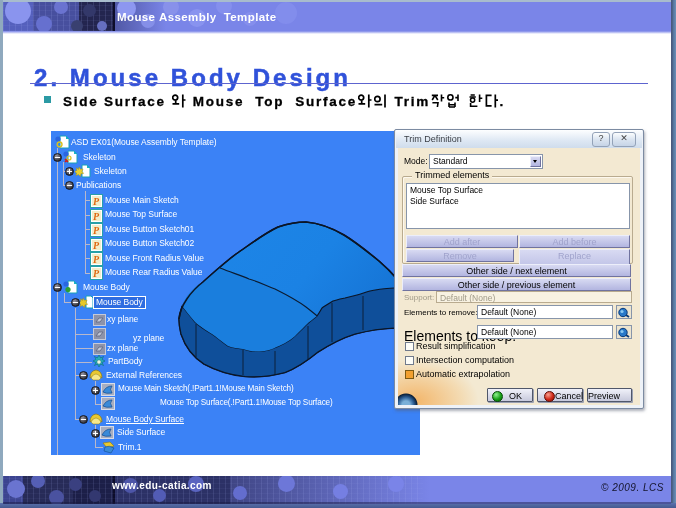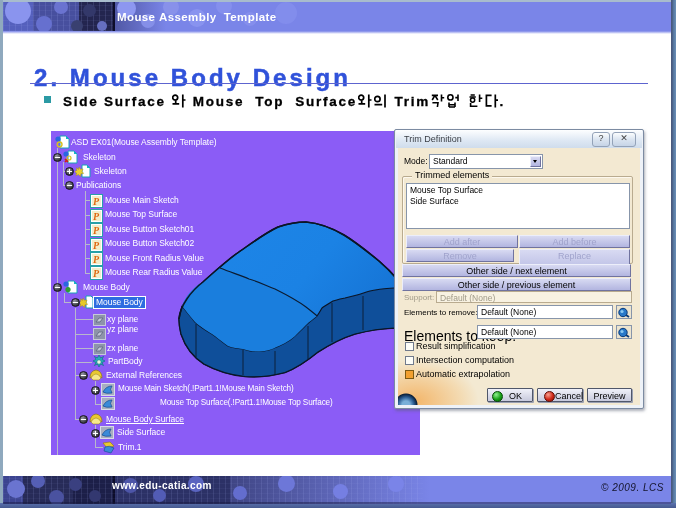--- a/index.html
+++ b/index.html
@@ -17,38 +17,38 @@
   #hdr-title{left:117px;top:11px;color:#fff;font-size:11.5px;font-weight:bold;letter-spacing:0.4px;}
   #ftr-title{left:112px;top:480px;color:#fff;font-size:10px;font-weight:bold;letter-spacing:0.4px;}
   #copyright{left:601px;top:482px;color:#14142a;font-size:10px;letter-spacing:0.5px;font-style:italic;}
 
   #heading{left:34px;top:64px;color:#3052da;font-size:24px;font-weight:bold;letter-spacing:3.05px;-webkit-text-stroke:0.5px #3052da;}
   #underline{left:30px;top:83px;width:618px;height:1px;background:#5d64cf;}
   #bullet-sq{left:44px;top:96px;width:7px;height:7px;background:#2b9aa4;}
   #bullet-tx{left:63px;top:94px;color:#000;font-size:13.5px;font-weight:bold;letter-spacing:1.75px;white-space:pre;-webkit-text-stroke:0.3px #000;}
   .kg{display:inline-block;vertical-align:-2px;margin:0 1px;}
 
-  #vp{left:51px;top:131px;width:369px;height:324px;background:#8b5cf6;overflow:hidden;text-align:center;}
+  #vp{left:51px;top:131px;width:369px;height:324px;background:#3b82f6;overflow:hidden;text-align:center;}
   .trow{position:absolute;color:#fff;font-size:8.5px;letter-spacing:-0.05px;white-space:pre;}
   .tln{position:absolute;background:#b8b8cc;}
   .texp{position:absolute;width:9px;height:9px;border-radius:50%;background:radial-gradient(circle at 35% 30%,#9a9aa8,#38383f 70%);border:1px solid #15151a;box-sizing:border-box;}
   .texp:after{content:"";position:absolute;left:1px;top:3px;width:5px;height:1px;background:#fff;}
   .texp.plus:before{content:"";position:absolute;left:3px;top:1px;width:1px;height:5px;background:#fff;}
   .ticon{position:absolute;}
 
   #dlg{left:394px;top:129px;width:250px;height:280px;background:#eef2f8;border:1px solid #7c8ba2;border-radius:2px;box-shadow:1px 2px 3px rgba(90,95,115,0.5);box-sizing:border-box;}
   #dlg-title{position:absolute;left:1px;top:0px;width:246px;height:18px;background:linear-gradient(#fdfeff,#dde7f3 60%,#cfdcec);color:#3a3f46;font-size:9px;padding-top:4px;padding-left:8px;box-sizing:border-box;}
   #dlg-body{position:absolute;left:3px;top:18px;width:242px;height:257px;background:#f3e9d2;overflow:hidden;}
   .cap{position:absolute;border:1px solid #93a2b8;border-radius:3px;background:linear-gradient(#fbfdfe,#dae4f0 50%,#c6d4e6);color:#444;text-align:center;box-sizing:border-box;font-size:9px;}
   .dtext{position:absolute;color:#000;font-size:9px;white-space:pre;}
   .dfield{position:absolute;background:#fff;border:1px solid #8795aa;box-sizing:border-box;font-size:8.5px;color:#000;padding:1px 0 0 3px;white-space:pre;}
   .lavbtn{position:absolute;background:linear-gradient(#d8daf2,#b2b5e0);border:1px solid;border-color:#eceefa #70739f #70739f #eceefa;box-sizing:border-box;text-align:center;font-size:9px;color:#000;padding-top:1px;}
   .lavbtn.dis{color:#a0a3cc;}
   .cbx{position:absolute;width:9px;height:9px;background:#fdfdf8;border:1px solid #707a8c;box-sizing:border-box;}
-  .okbtn{position:absolute;background:linear-gradient(#f0f1f9,#c7c9dc);border:1px solid #50576a;border-radius:1px;box-shadow:1px 1px 0 #9aa0b2;box-sizing:border-box;font-size:9px;color:#000;text-align:center;padding-top:2px;}
+  .okbtn{position:absolute;background:linear-gradient(#f0f1f9,#c7c9dc);border:1px solid #50576a;border-radius:1px;box-shadow:1px 1px 0 #9aa0b2;box-sizing:border-box;font-size:9px;color:#000;padding-top:2px;}
   .ball{position:absolute;width:9px;height:9px;border-radius:50%;}
 </style>
 </head>
 <body>
 <div id="page">
   <div id="b-top" class="abs"></div>
   <div id="b-left" class="abs"></div>
   <div id="b-right" class="abs"></div>
   <div id="b-bottom" class="abs"></div>
   <div id="hdr" class="abs">
@@ -330,21 +330,21 @@
 
       <svg class="ticon" style="left:42px;top:183px;" width="13" height="12" viewBox="0 0 13 12">
           <rect x="0.5" y="0.5" width="12" height="11" fill="#8d93aa" stroke="#c6cad8"></rect>
           <path d="M3 8 l3-4 h4 l-3 4 z" fill="#c2c8d8" stroke="#6a7088"></path>
         </svg>
       <div class="trow" style="left:56px;top:183px;">xy plane</div>
       <svg class="ticon" style="left:42px;top:197px;" width="13" height="12" viewBox="0 0 13 12">
           <rect x="0.5" y="0.5" width="12" height="11" fill="#8d93aa" stroke="#c6cad8"></rect>
           <path d="M3 8 l3-4 h4 l-3 4 z" fill="#c2c8d8" stroke="#6a7088"></path>
         </svg>
-      <div class="trow" style="left:56px;top:193px;">yz plane</div>
+      <div class="trow" style="left:56px;top:202px;padding-left:26px;">yz plane</div>
       <svg class="ticon" style="left:42px;top:212px;" width="13" height="12" viewBox="0 0 13 12">
           <rect x="0.5" y="0.5" width="12" height="11" fill="#8d93aa" stroke="#c6cad8"></rect>
           <path d="M3 8 l3-4 h4 l-3 4 z" fill="#c2c8d8" stroke="#6a7088"></path>
         </svg>
       <div class="trow" style="left:56px;top:212px;">zx plane</div>
 
       <svg class="ticon" style="left:41px;top:224px;" width="14" height="14" viewBox="0 0 14 14">
           <path d="M7 0 l1.6 3 3-1.6 -1.6 3 3 1.6 -3 1.6 1.6 3 -3-1.6 -1.6 3 -1.6-3 -3 1.6 1.6-3 -3-1.6 3-1.6 -1.6-3 3 1.6 z" fill="#28b0b8" stroke="#0a6a80" stroke-width=".6"></path>
           <circle cx="7" cy="7" r="2.2" fill="#e8f4e0" stroke="#0a6a80" stroke-width=".6"></circle>
         </svg>

